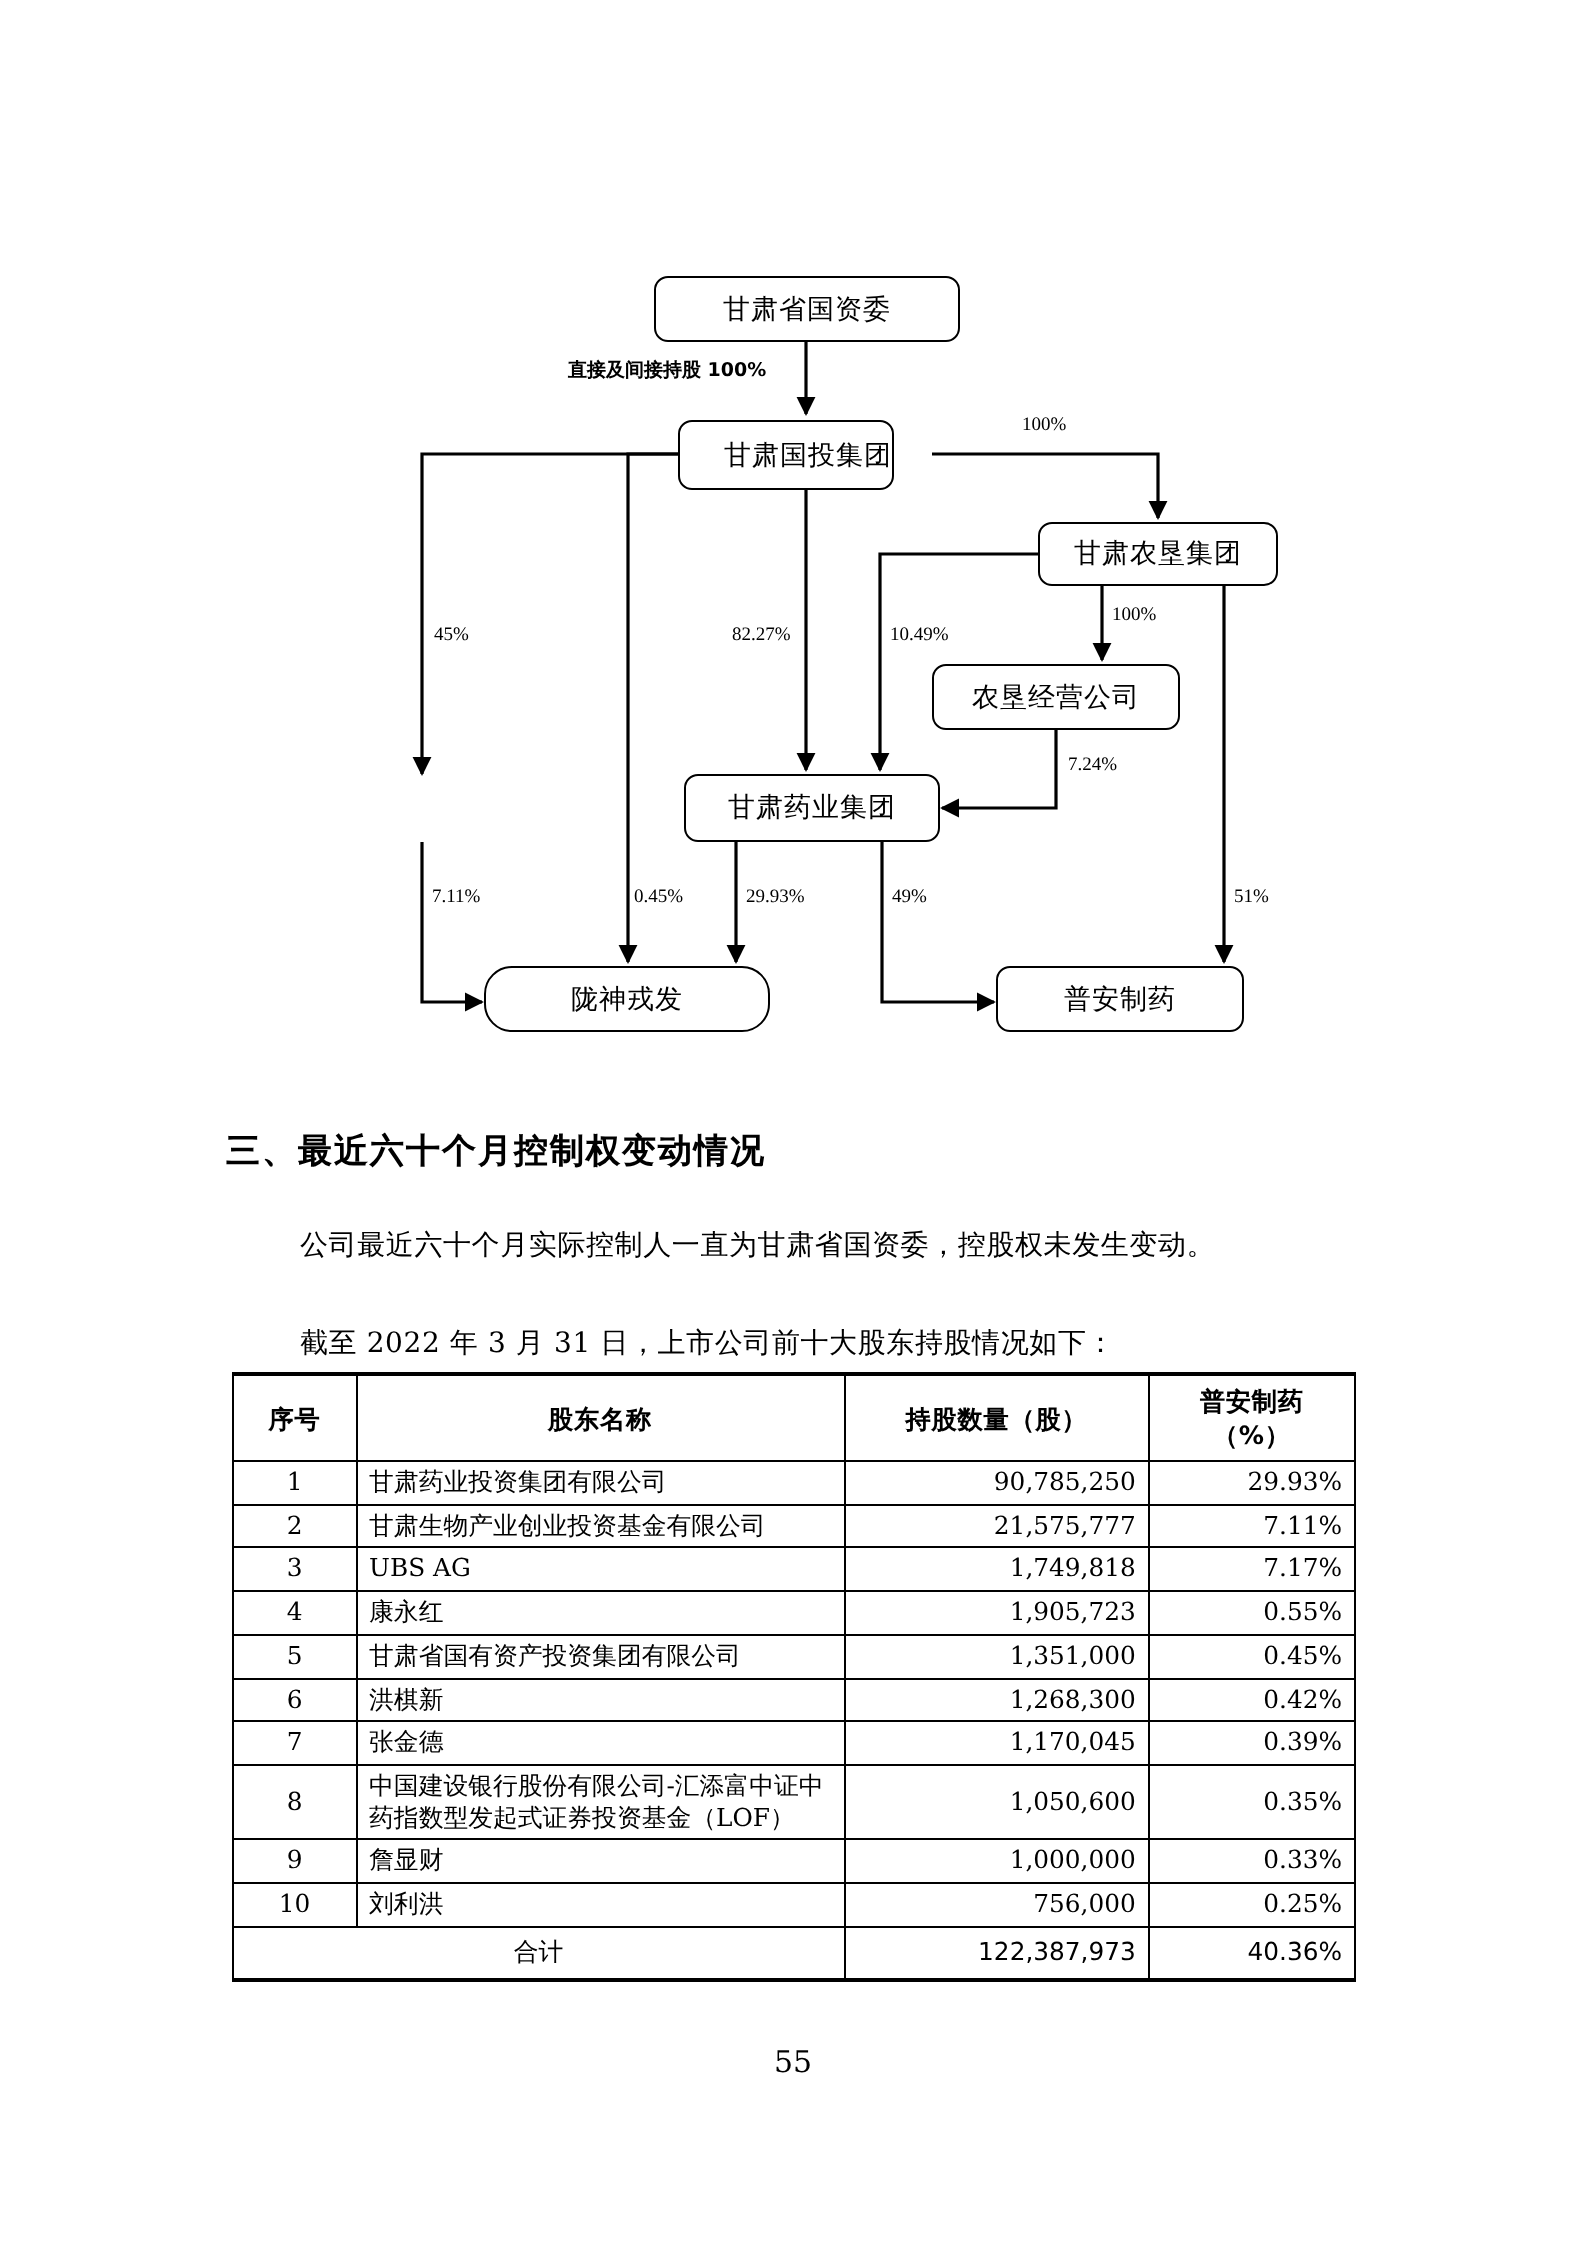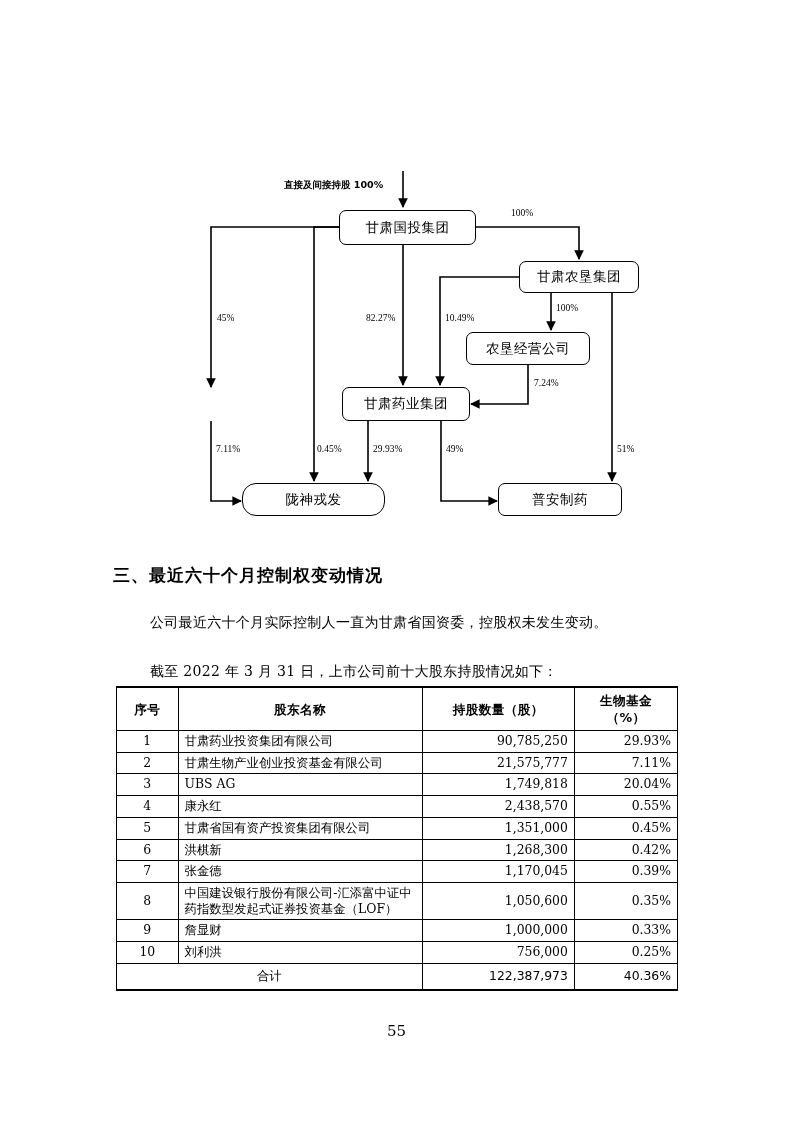--- a/index.html
+++ b/index.html
@@ -175,21 +175,24 @@
       <path d="M 528 365 L 528 404 L 471 404"></path>
 
       <path d="M 211 421 L 211 501 L 241 501"></path>
 
       <path d="M 368 421 L 368 481"></path>
 
       <path d="M 441 421 L 441 501 L 497 501"></path>
     </g>
   </svg>
 
-  <div class="node" style="left:339px; top:210px; width:137px; height:35px;">
+  <div class="node" style="left:327px; top:138px; width:153px; height:33px;">
+    <span>甘肃省国资委</span>
+  </div>
+  <div class="node" style="left:339px; top:210px; width:108px; height:35px;justify-content:flex-end;">
     <span>甘肃国投集团</span>
   </div>
   <div class="node" style="left:519px; top:261px; width:120px; height:32px;">
     <span>甘肃农垦集团</span>
   </div>
   <div class="node" style="left:466px; top:332px; width:124px; height:33px;">
     <span>农垦经营公司</span>
   </div>
   <div class="node" style="left:342px; top:387px; width:128px; height:34px;">
     <span>甘肃药业集团</span>
@@ -225,46 +228,46 @@
     <col class="col-idx">
       <col class="col-name">
       <col class="col-qty">
       <col class="col-pct">
   </colgroup>
   <thead>
     <tr>
       <th>序号</th>
       <th>股东名称</th>
       <th>持股数量（股）</th>
-      <th>生物基金（%）</th>
+      <th>普安制药（%）</th>
     </tr>
   </thead>
   <tbody>
     <tr>
       <td class="c-idx">1</td>
       <td class="c-name">甘肃药业投资集团有限公司</td>
       <td>90,785,250</td>
       <td>29.93%</td>
     </tr>
     <tr>
       <td class="c-idx">2</td>
       <td class="c-name">甘肃生物产业创业投资基金有限公司</td>
       <td>21,575,777</td>
       <td>7.11%</td>
     </tr>
     <tr>
       <td class="c-idx">3</td>
       <td class="c-name">UBS AG</td>
       <td>1,749,818</td>
-      <td>20.04%</td>
+      <td>7.17%</td>
     </tr>
     <tr>
       <td class="c-idx">4</td>
       <td class="c-name">康永红</td>
-      <td>2,438,570</td>
+      <td>1,905,723</td>
       <td>0.55%</td>
     </tr>
     <tr>
       <td class="c-idx">5</td>
       <td class="c-name">甘肃省国有资产投资集团有限公司</td>
       <td>1,351,000</td>
       <td>0.45%</td>
     </tr>
     <tr>
       <td class="c-idx">6</td>

